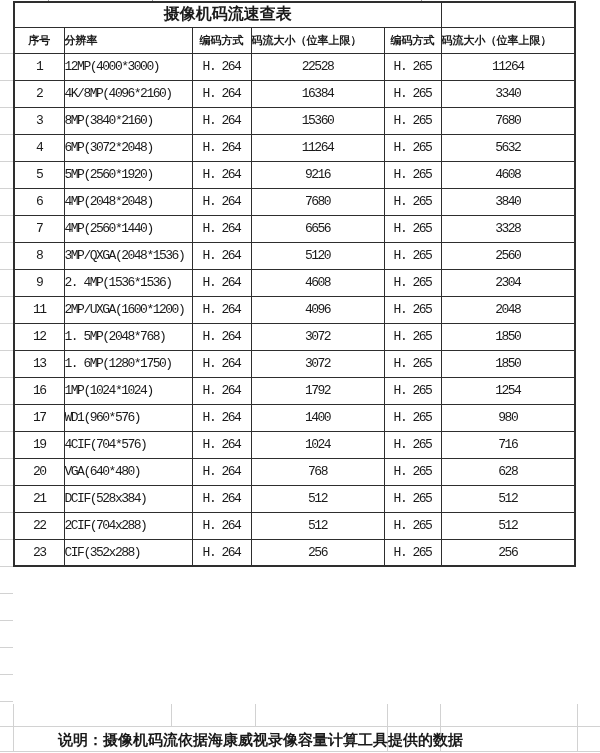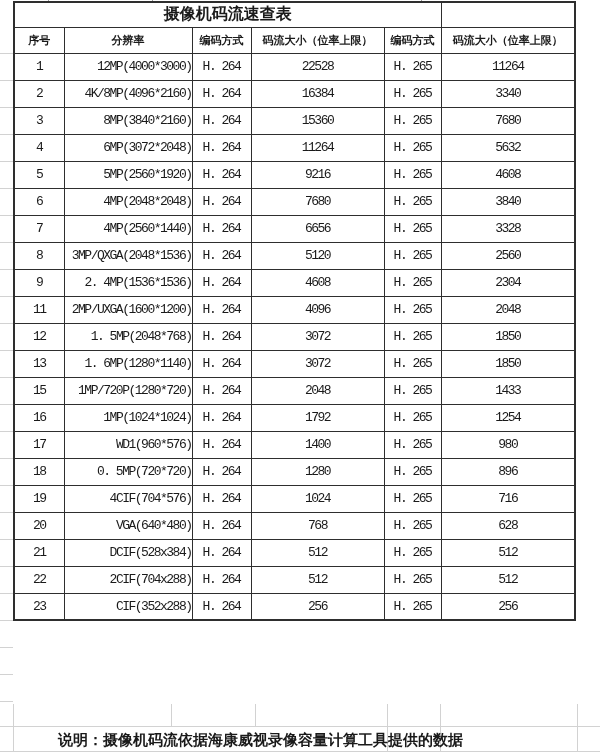--- a/index.html
+++ b/index.html
@@ -27,30 +27,30 @@
   }
   tr.title-row{height:25px;}
   tr.header-row{height:26px;}
   tbody tr{height:27px;}
 
   .title-cell{
     text-align:center;font-weight:bold;font-size:16px;
     font-family:"DejaVu Sans",sans-serif;
   }
   th{font-weight:bold;font-size:11px;font-family:"DejaVu Sans",sans-serif;}
-  th.h-left{text-align:center;padding-left:3px;}
+  th.h-left{text-align:left;padding-left:3px;}
   th.h-center{text-align:center;}
 
   td.c-no,td.c-codec,td.c-rate{
     text-align:center;
     font-family:"Liberation Mono","DejaVu Sans Mono",monospace;
     font-size:13px;letter-spacing:-1.5px;
   }
   td.c-res{
-    text-align:right;padding-left:3px;
+    text-align:left;padding-left:3px;
     font-family:"Liberation Mono","DejaVu Sans Mono",monospace;
     font-size:13px;letter-spacing:-1.5px;
   }
 
   .note{
     position:absolute;left:58px;top:731px;
     font-weight:bold;font-size:15px;
     font-family:"DejaVu Sans",sans-serif;white-space:nowrap;
   }
 </style>
@@ -169,57 +169,41 @@
       <tr>
     <td class="c-no">12</td>
     <td class="c-res">1. 5MP(2048*768)</td>
     <td class="c-codec">H. 264</td>
     <td class="c-rate">3072</td>
     <td class="c-codec">H. 265</td>
     <td class="c-rate">1850</td>
   </tr>
       <tr>
     <td class="c-no">13</td>
-    <td class="c-res">1. 6MP(1280*1140)</td>
+    <td class="c-res">1. 6MP(1280*1750)</td>
     <td class="c-codec">H. 264</td>
     <td class="c-rate">3072</td>
     <td class="c-codec">H. 265</td>
     <td class="c-rate">1850</td>
-  </tr>
-      <tr>
-    <td class="c-no">15</td>
-    <td class="c-res">1MP/720P(1280*720)</td>
-    <td class="c-codec">H. 264</td>
-    <td class="c-rate">2048</td>
-    <td class="c-codec">H. 265</td>
-    <td class="c-rate">1433</td>
   </tr>
       <tr>
     <td class="c-no">16</td>
     <td class="c-res">1MP(1024*1024)</td>
     <td class="c-codec">H. 264</td>
     <td class="c-rate">1792</td>
     <td class="c-codec">H. 265</td>
     <td class="c-rate">1254</td>
   </tr>
       <tr>
     <td class="c-no">17</td>
     <td class="c-res">WD1(960*576)</td>
     <td class="c-codec">H. 264</td>
     <td class="c-rate">1400</td>
     <td class="c-codec">H. 265</td>
     <td class="c-rate">980</td>
-  </tr>
-      <tr>
-    <td class="c-no">18</td>
-    <td class="c-res">0. 5MP(720*720)</td>
-    <td class="c-codec">H. 264</td>
-    <td class="c-rate">1280</td>
-    <td class="c-codec">H. 265</td>
-    <td class="c-rate">896</td>
   </tr>
       <tr>
     <td class="c-no">19</td>
     <td class="c-res">4CIF(704*576)</td>
     <td class="c-codec">H. 264</td>
     <td class="c-rate">1024</td>
     <td class="c-codec">H. 265</td>
     <td class="c-rate">716</td>
   </tr>
       <tr>

